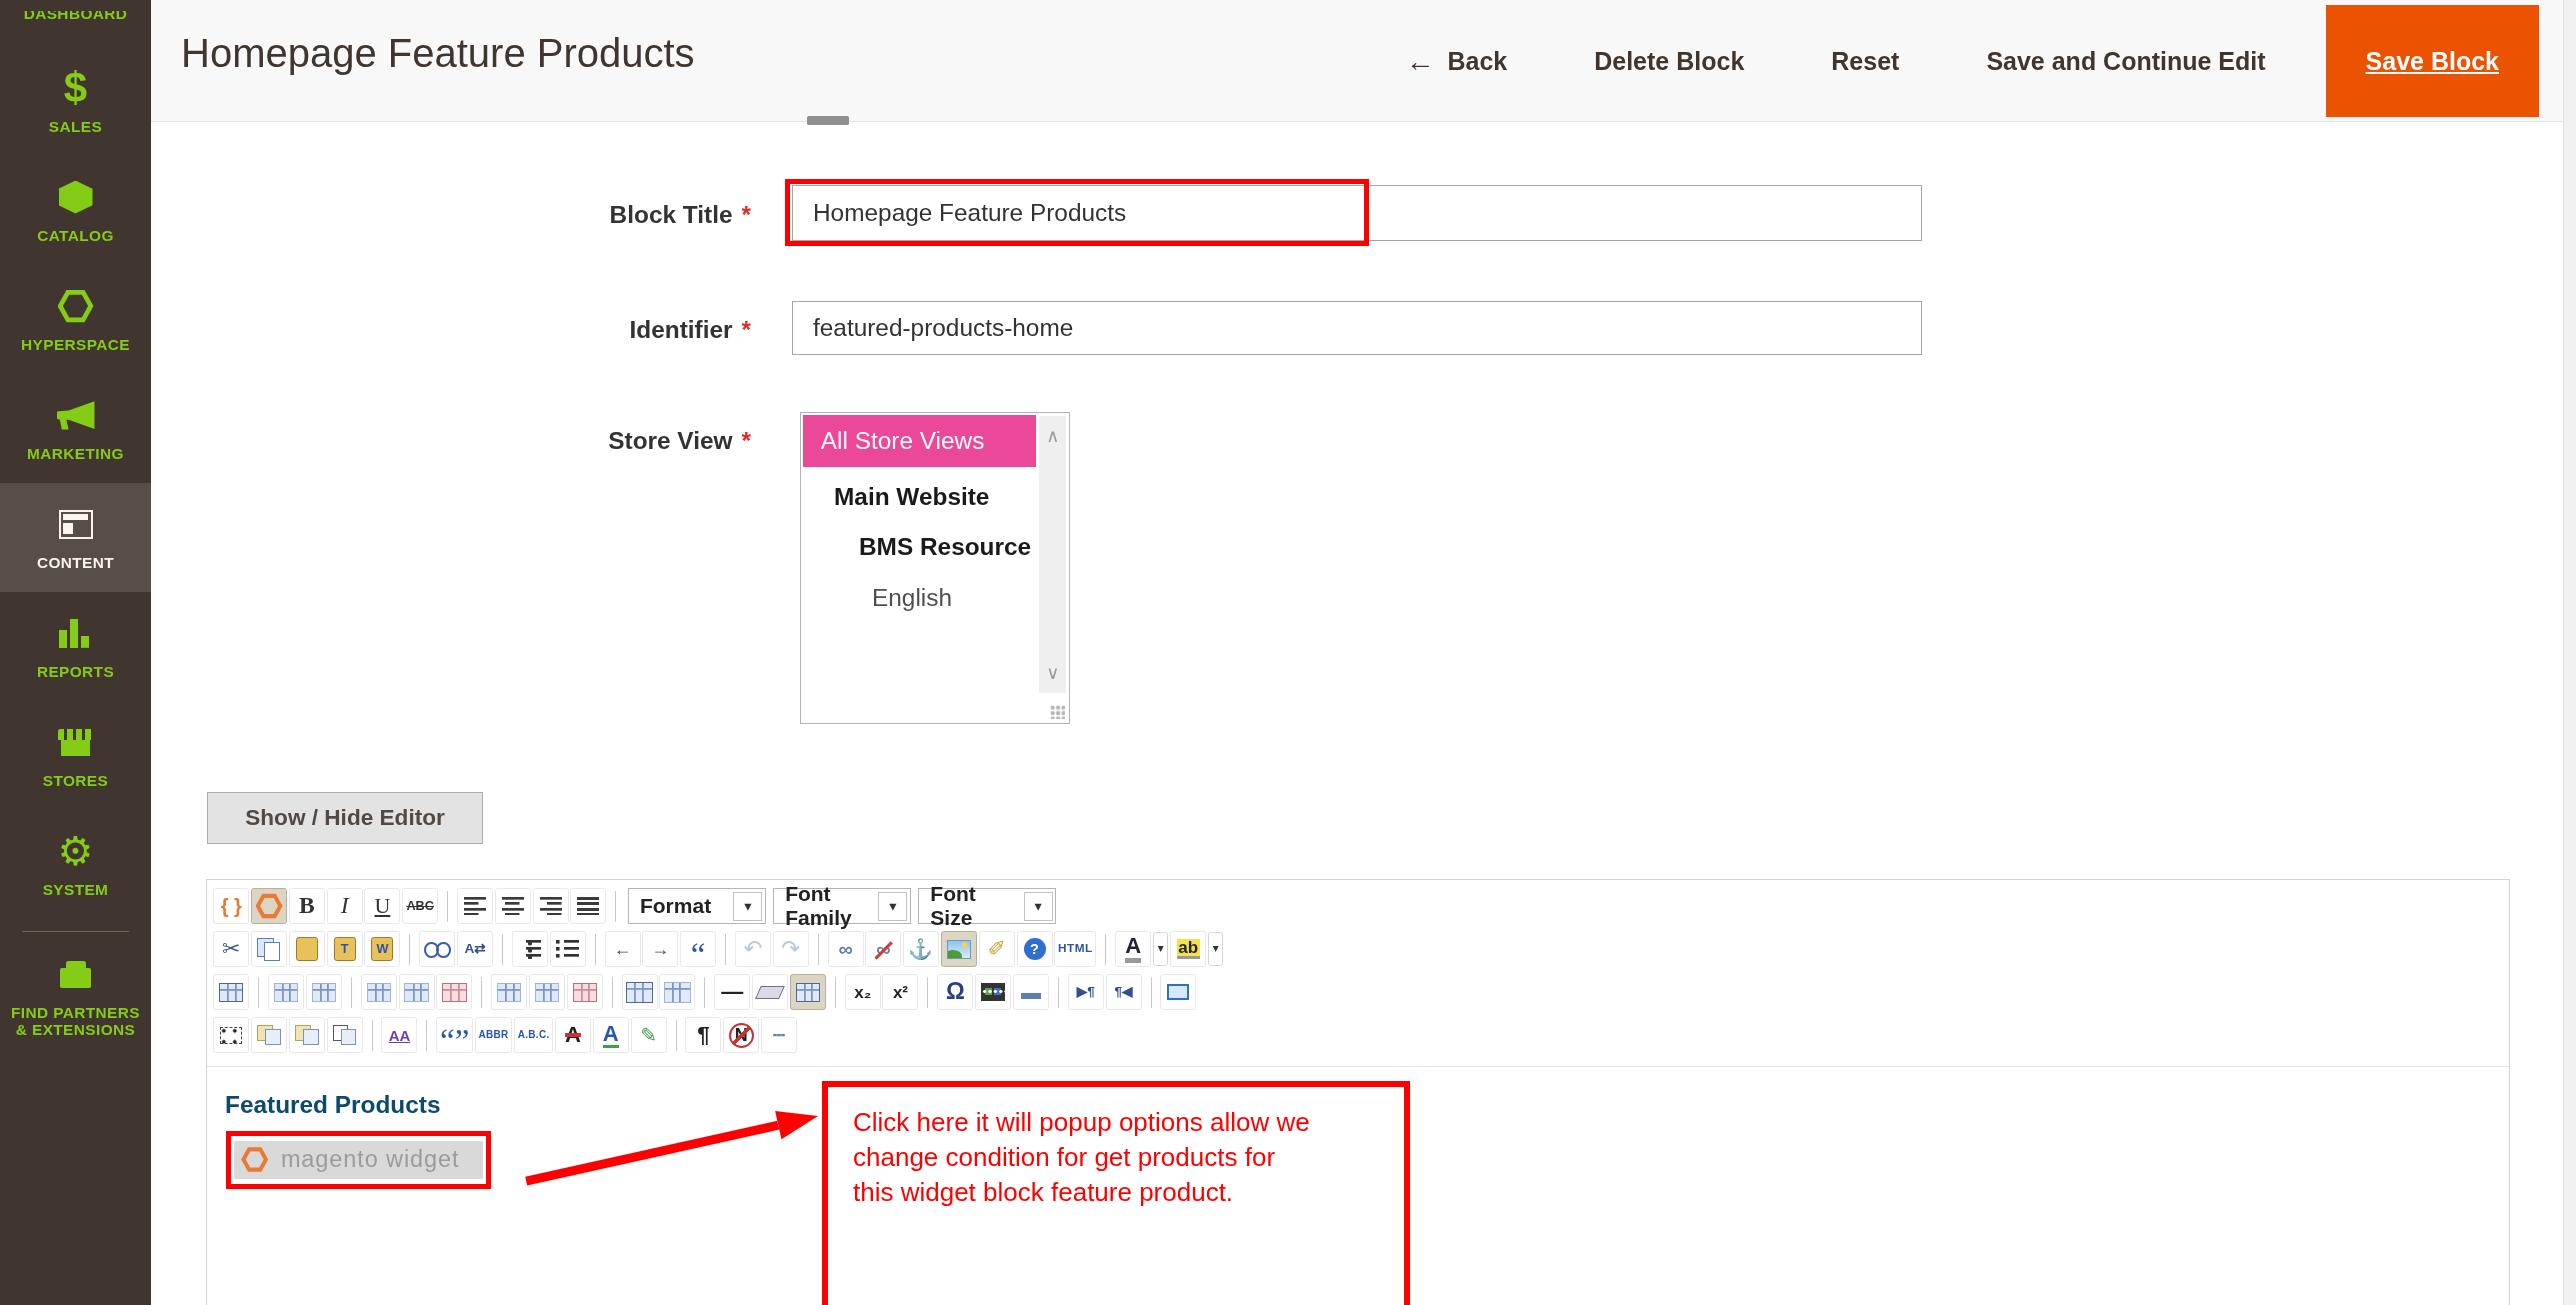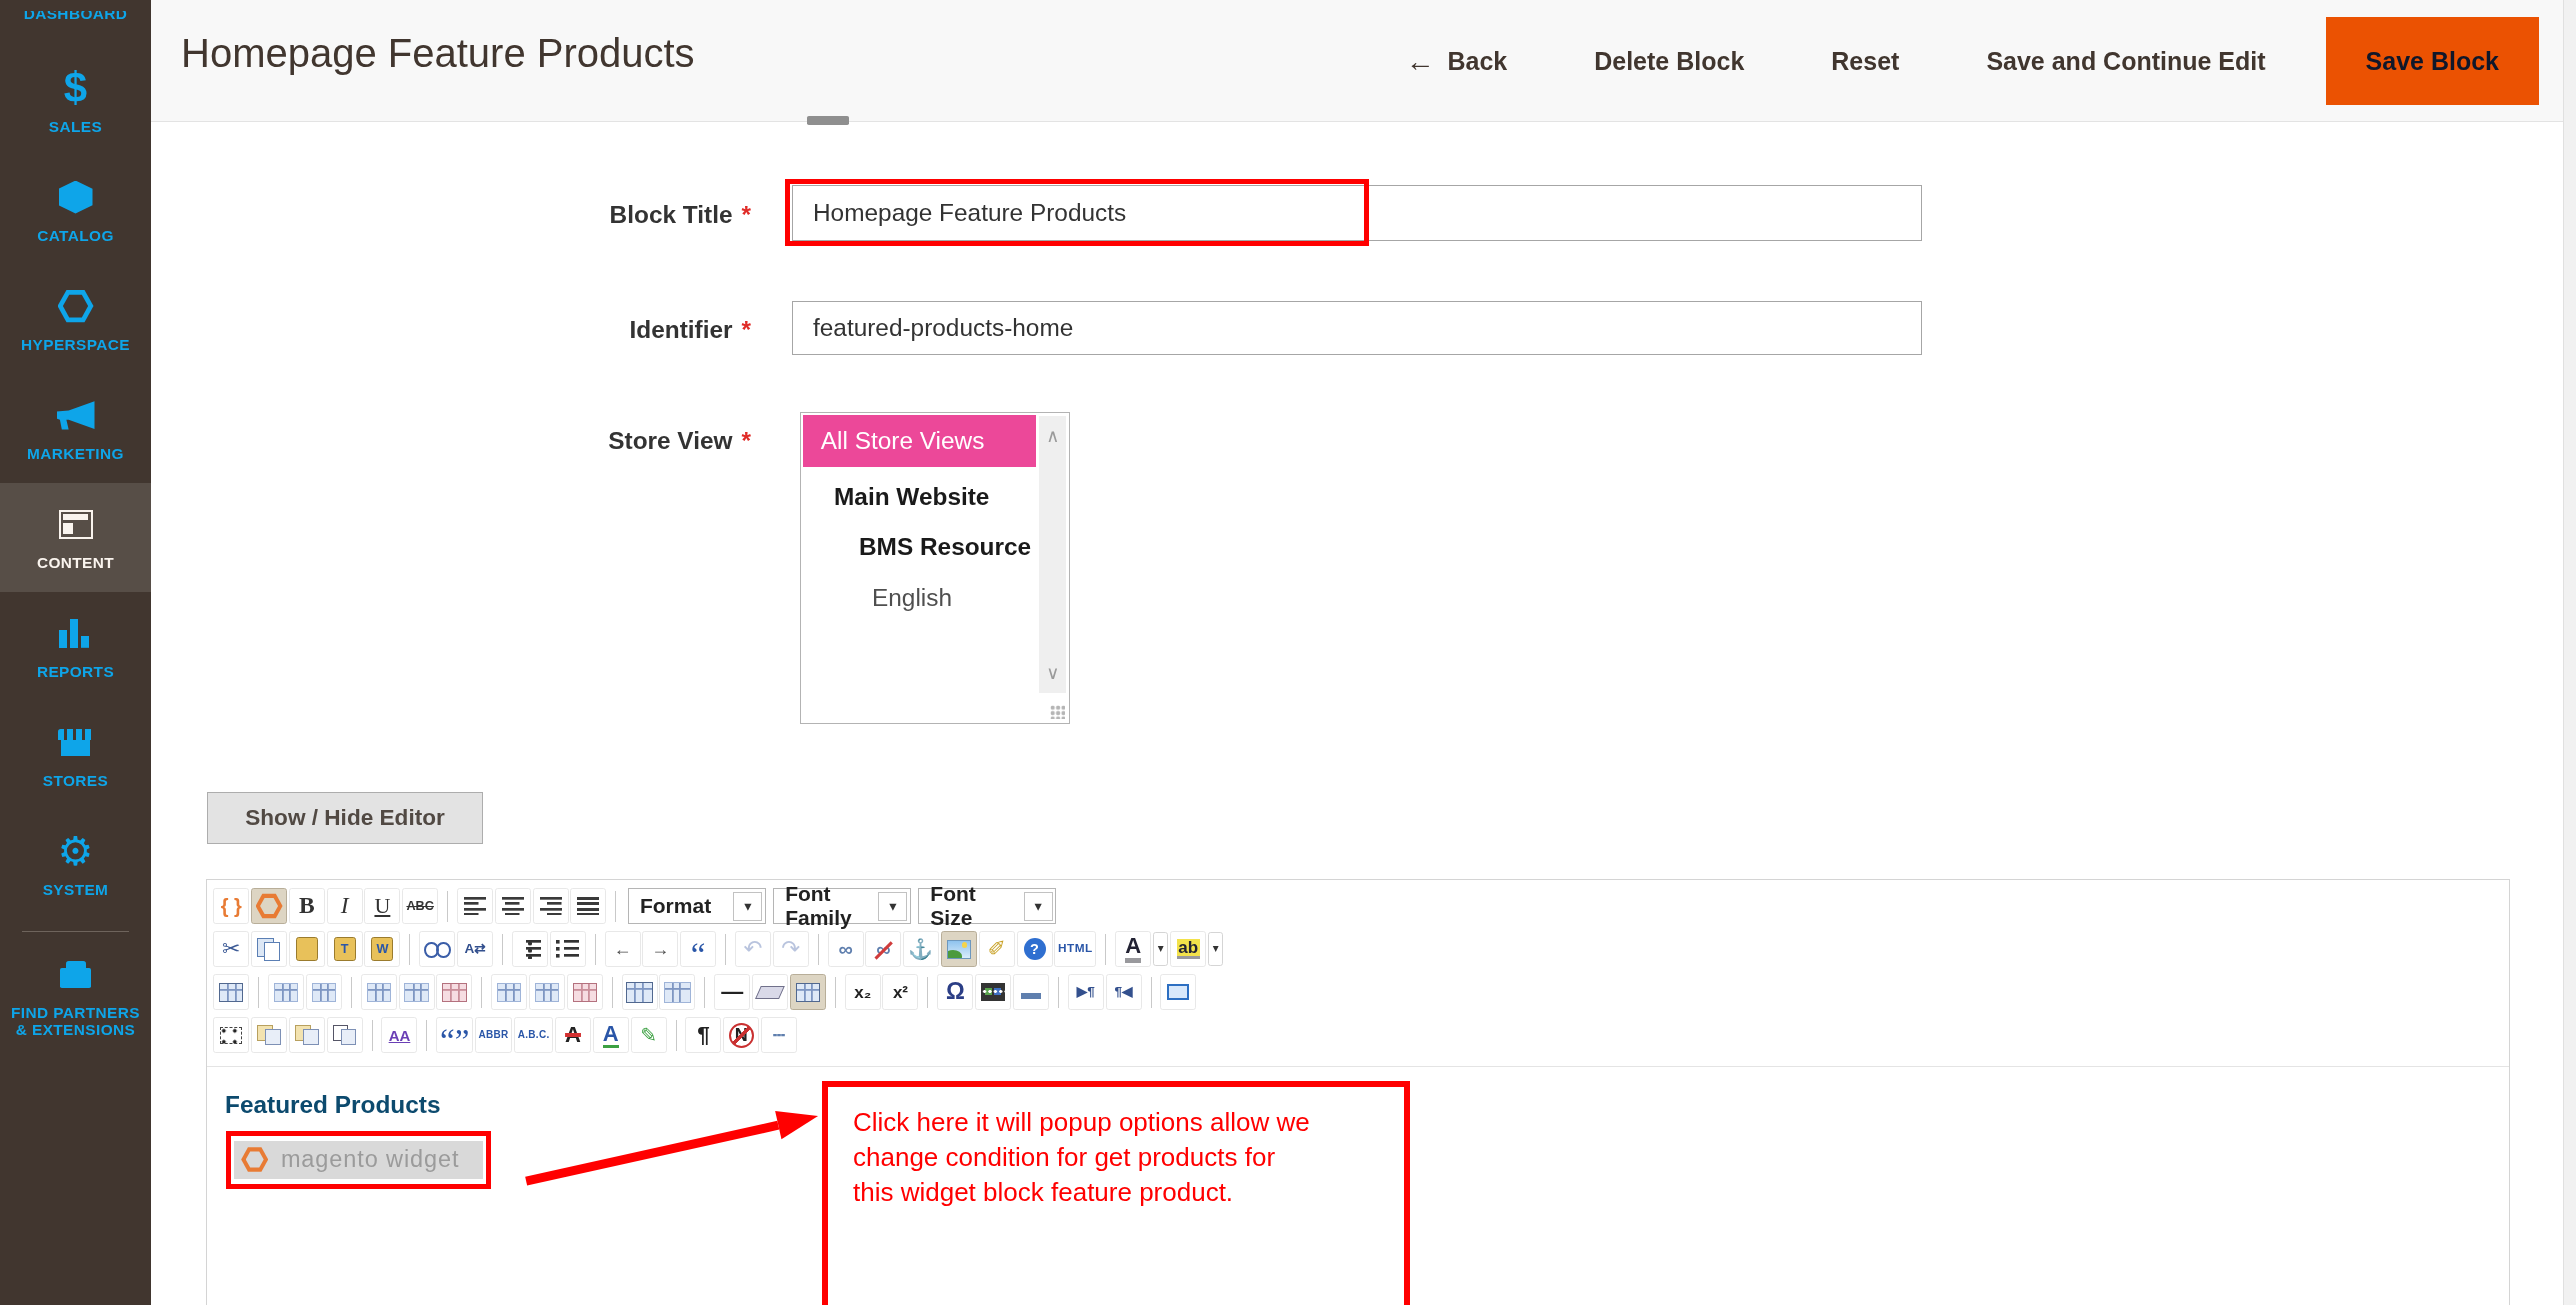--- a/index.html
+++ b/index.html
@@ -2,21 +2,21 @@
 <html style="font-size:14.5px"><head>
 <meta charset="utf-8">
 <style>
   * { margin:0; padding:0; box-sizing:border-box; }
   html,body { width:2576px; height:1305px; overflow:hidden; background:#fff;
     font-family:"Liberation Sans", sans-serif; }
   #page { position:relative; width:2576px; height:1305px; }
 
   
   #sidebar { position:absolute; left:0; top:0; width:151px; height:1305px; background:#41362f; padding-top:11px; display:flex; flex-direction:column; align-items:stretch; }
-  .side-item { color:#0ea5e9; height:109px; display:flex; flex-direction:column; align-items:center; justify-content:center; gap:9px; cursor:pointer; }
+  .side-item { color:#84cc16; height:109px; display:flex; flex-direction:column; align-items:center; justify-content:center; gap:9px; cursor:pointer; }
   .side-item.active { background:#574e47; color:#faf4ee; }
   .side-item .slabel { font-size:15.4px; font-weight:700; letter-spacing:0.4px; text-align:center; line-height:17px; width:140px; }
   .it-dashboard { height:13.6px; overflow:hidden; justify-content:flex-start; margin-bottom:22px; }
   .it-dashboard .slabel { transform:translateY(-6.3px); }
   .side-div { height:0.9px; background:#6e645c; margin:12.7px 22px 9px; }
   .sicn { height:42px; display:flex; align-items:center; justify-content:center; position:relative; }
   .shape { background:currentColor; display:inline-block; }
   .sicn-sales { font-size:42px; font-weight:700; }
   .sicn-catalog .shape { width:34px; height:33px; clip-path:polygon(50% 0,100% 25%,100% 75%,50% 100%,0 75%,0 25%); }
   .sicn-hyperspace .shape { width:36px; height:36px; clip-path:polygon(25% 5%,75% 5%,100% 50%,75% 95%,25% 95%,0 50%); position:relative; }
@@ -40,21 +40,21 @@
   .sicn-partners { flex-direction:column; gap:0; }
   .sicn-partners::before { content:""; width:20px; height:7.2px; border-radius:2.7px 2.7px 0 0; background:currentColor; }
   .sicn-partners::after { content:""; width:31px; height:20px; border-radius:1.8px; background:currentColor; }
 
   
   #header { position:absolute; left:151px; top:0; right:0; height:122px; background:#f8f8f8; border-bottom:0.9px solid #e3e3e3; }
   #page-title { position:absolute; left:30px; top:31px; font-size:40px; font-weight:400; color:#41362f; }
   #actions { position:absolute; right:37px; top:0; height:122px; display:flex; align-items:center; gap:87px; }
   .hbtn { background:none; border:none; font-family:inherit; font-size:25px; font-weight:600; color:#41362f; cursor:pointer; display:flex; align-items:center; gap:12.7px; }
   .hbtn .barrow { font-size:29px; font-weight:400; }
-  .hbtn.primary { background:#eb5202; color:#0f172a; height:88px; padding:0 40px; margin-left:-27px; }
+  .hbtn.primary { background:#eb5202; color:#ffffff; height:112px; padding:0 40px; margin-left:-27px;text-decoration:underline; }
 
   
   .flabel { position:absolute; width:389px; text-align:right; font-size:24.4px; font-weight:600; color:#333; }
   .req { color:#e02b27; margin-left:9px; font-size:24.4px; }
   .tinput { position:absolute; border:0.9px solid #a6a6a6; background:#fff; font-family:inherit; font-size:24.4px; color:#333; padding-left:20px; }
   #red-box-title { position:absolute; left:785px; top:179px; width:584px; height:67px; border:5.4px solid #ff0000; pointer-events:none; z-index:5; }
   #cutoff-el { position:absolute; left:807px; top:116px; width:42px; height:9px; background:#8f8f8f; border-radius:1.8px; }
 
   
   #store-select { position:absolute; left:800px; top:412px; width:270px; height:312px; border:0.9px solid #b3b3b3; background:#fff; }

